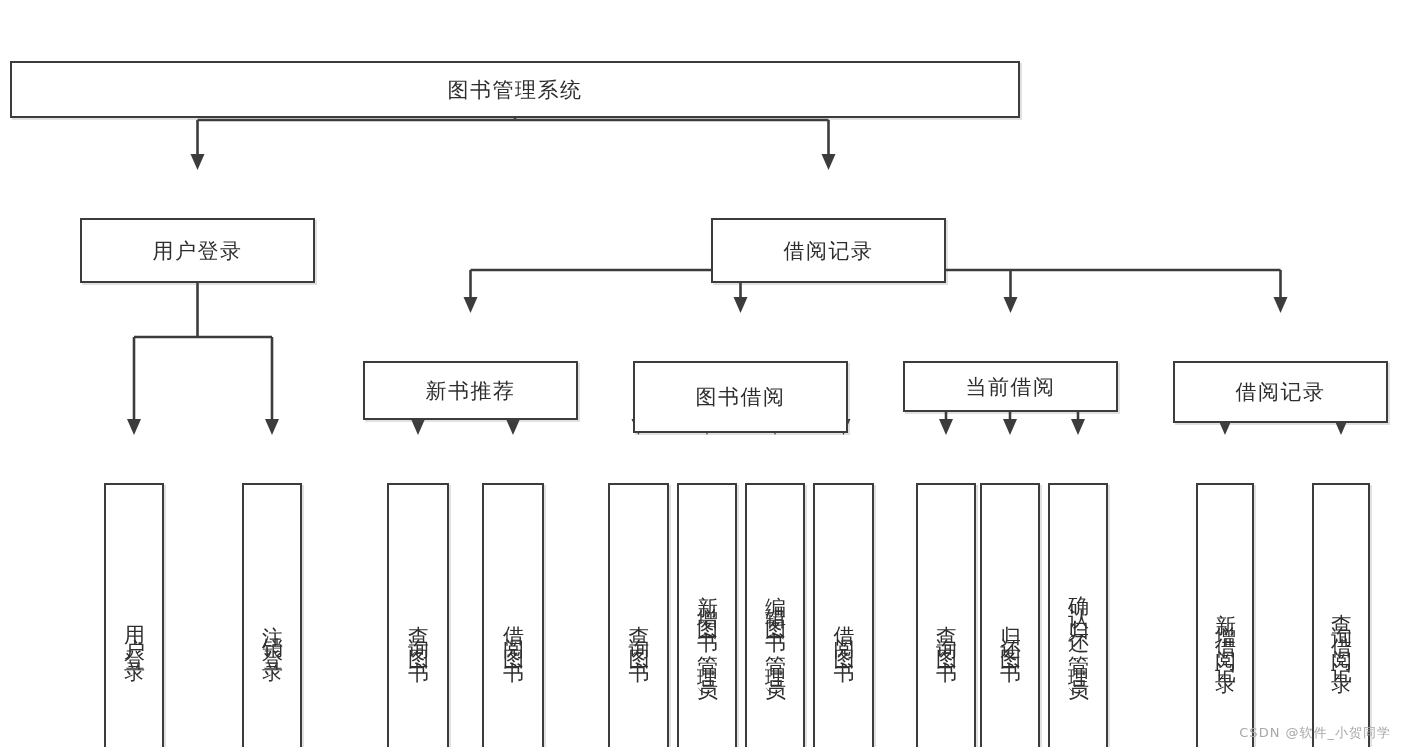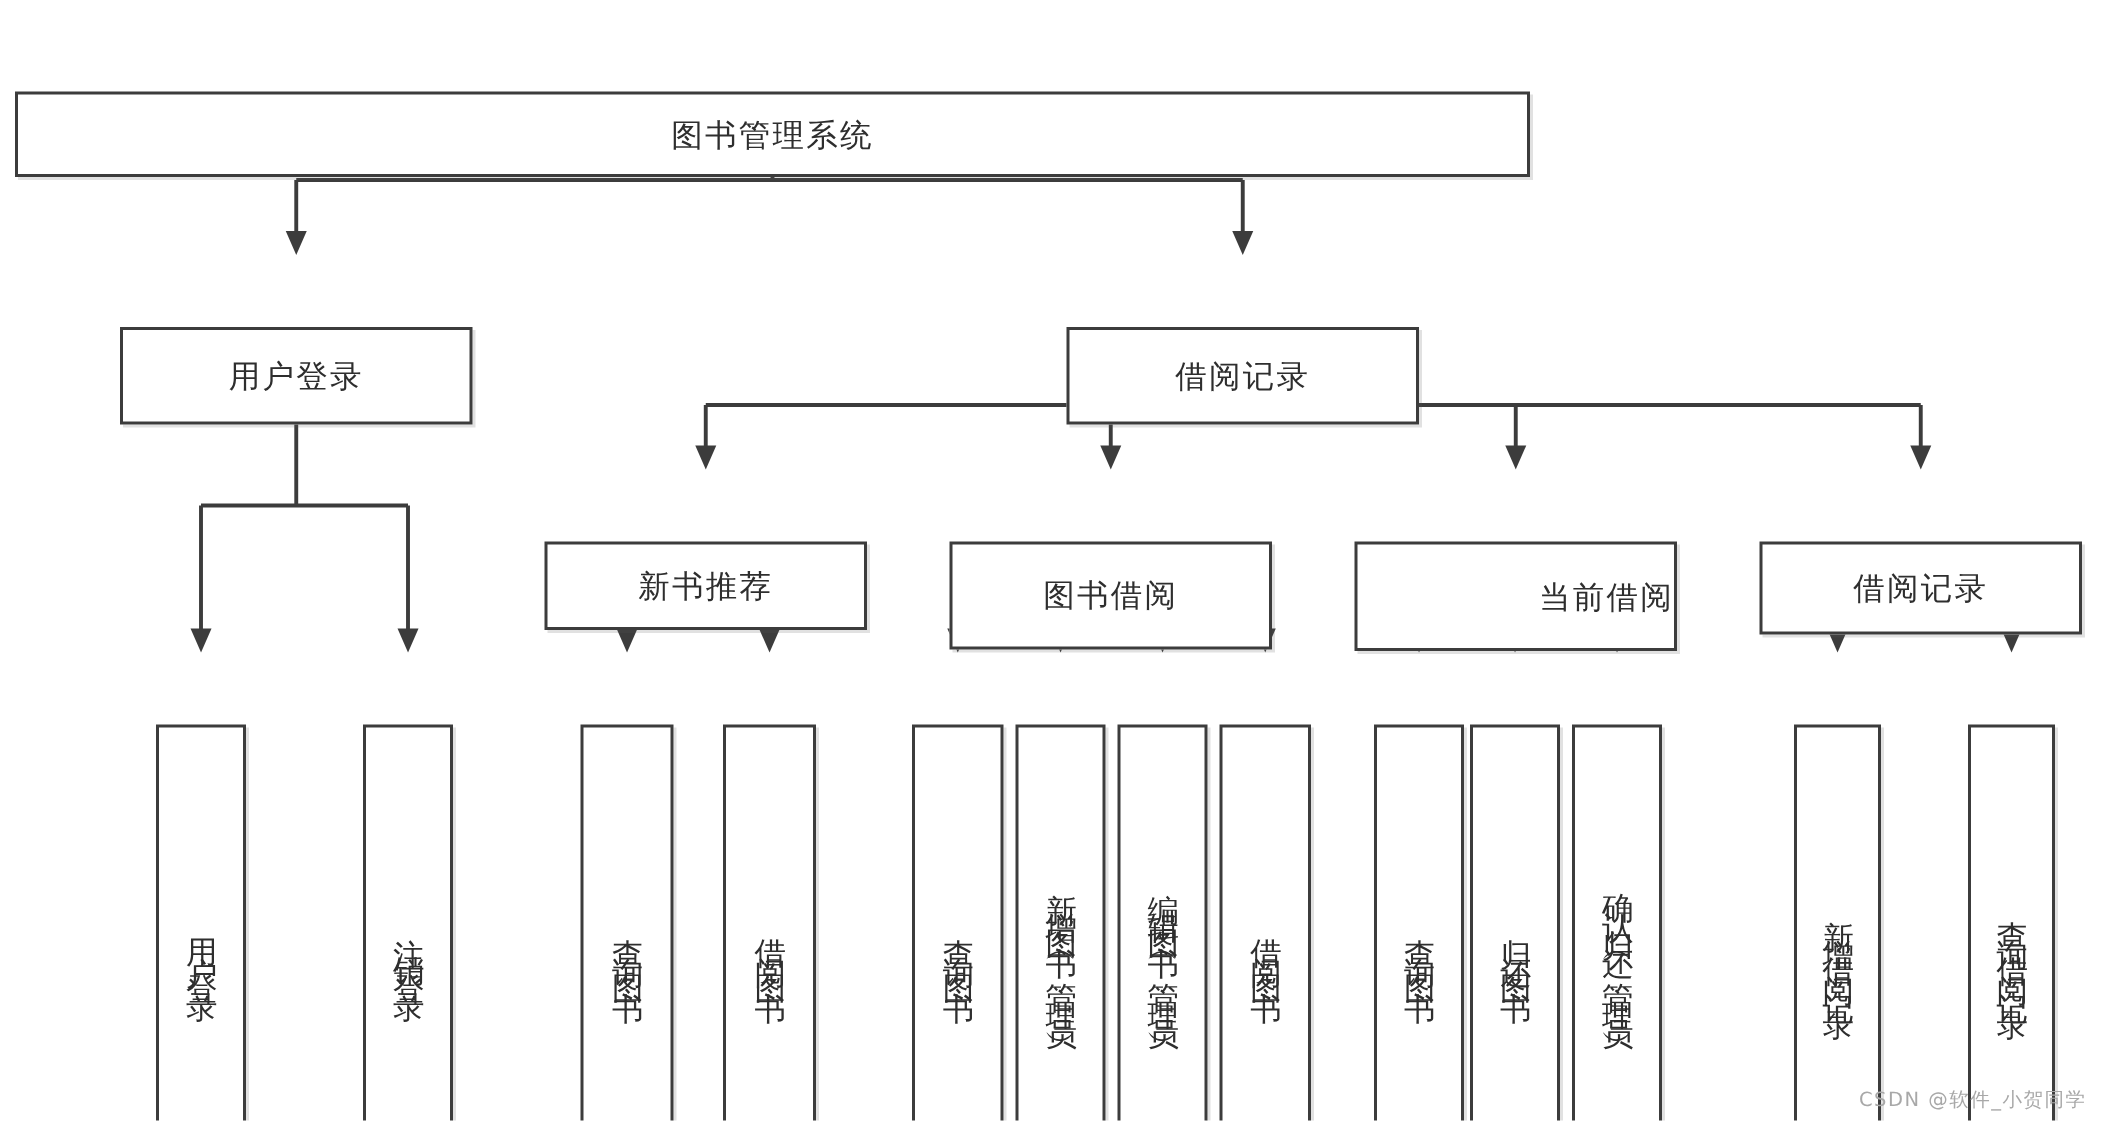--- a/index.html
+++ b/index.html
@@ -123,21 +123,21 @@
     </div>
     <div class="node vert" style="left: 677px; top: 435px; width: 60px; height: 300px;">
       <span class="label">新增图书（管理员）</span>
     </div>
     <div class="node vert" style="left: 745px; top: 435px; width: 60px; height: 300px;">
       <span class="label">编辑图书（管理员）</span>
     </div>
     <div class="node vert" style="left: 813px; top: 435px; width: 61px; height: 300px;">
       <span class="label">借阅图书</span>
     </div>
-    <div class="node" style="left: 903px; top: 313px; width: 215px; height: 73px; justify-content: flex-end;">
+    <div class="node" style="left: 903px; top: 313px; width: 215px; height: 51px;">
       <span class="label">当前借阅</span>
     </div>
     <div class="node vert" style="left: 916px; top: 435px; width: 60px; height: 300px;">
       <span class="label">查询图书</span>
     </div>
     <div class="node vert" style="left: 980px; top: 435px; width: 60px; height: 300px;">
       <span class="label">归还图书</span>
     </div>
     <div class="node vert" style="left: 1048px; top: 435px; width: 60px; height: 300px;">
       <span class="label">确认归还（管理员）</span>

